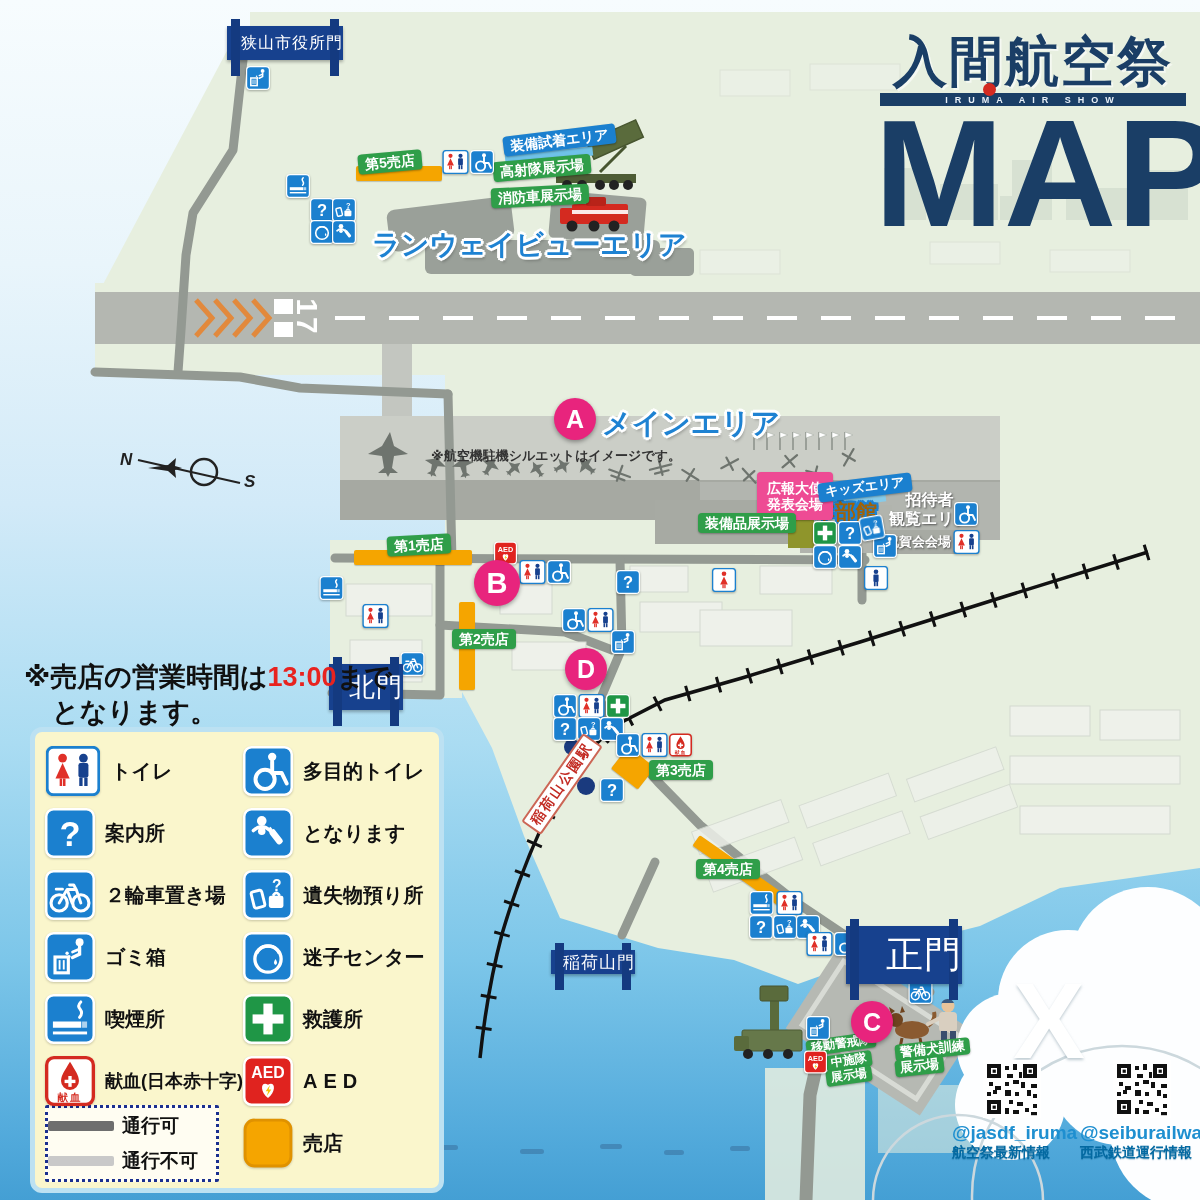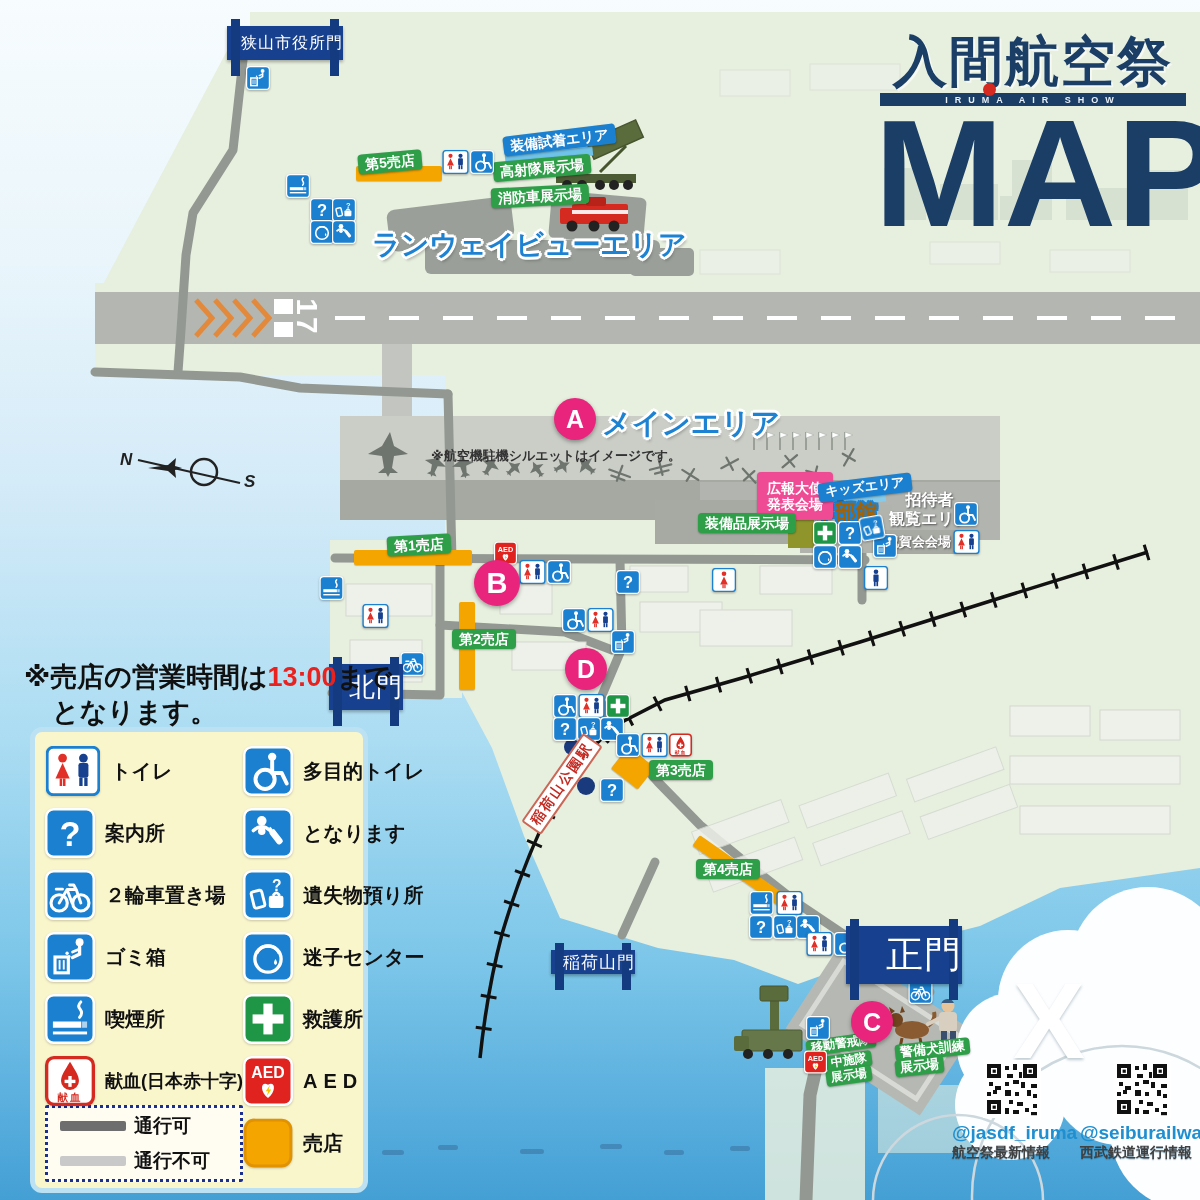--- a/index.html
+++ b/index.html
@@ -25,44 +25,44 @@
  text-shadow:-2px -2px 0 #1e82d2,2px -2px 0 #1e82d2,-2px 2px 0 #1e82d2,2px 2px 0 #1e82d2,0 -2px 0 #1e82d2,0 2px 0 #1e82d2,-2px 0 0 #1e82d2,2px 0 0 #1e82d2}
 .whlabel{position:absolute;color:#fff;font-weight:bold;text-shadow:1px 1px 2px rgba(70,70,70,.9);z-index:5;line-height:1.2;white-space:nowrap}
 .station{position:absolute;left:508px;top:772px;background:#fff;color:#c22a22;border:2px solid #c65;border-radius:3px;font-weight:bold;font-size:14px;letter-spacing:2px;padding:1px 4px;transform:rotate(-55deg);z-index:6;white-space:nowrap}
 .shopbar{position:absolute;background:#f5a500;border-radius:2px;box-shadow:0 1px 1px rgba(0,0,0,.2);z-index:4}
 .mic{position:absolute;height:24px;z-index:5;filter:drop-shadow(0 1px 1px rgba(0,0,0,.3))}
 
 .shopnote{position:absolute;left:24px;top:660px;font-size:27px;font-weight:bold;color:#101010;line-height:1.3;z-index:7;white-space:nowrap}
 .shopnote .t{color:#e8231f}
 .silnote{position:absolute;left:431px;top:447px;font-size:13px;font-weight:bold;color:#333;z-index:5;white-space:nowrap}
 
-.legend{position:absolute;left:30px;top:727px;width:338px;height:466px;background:#faf6cc;border:5px solid #bce1f2;border-radius:12px;box-sizing:border-box;padding:8px 10px;display:grid;grid-template-columns:1fr 1fr;grid-auto-rows:62px;align-items:center;z-index:8}
+.legend{position:absolute;left:30px;top:727px;width:414px;height:466px;background:#faf6cc;border:5px solid #bce1f2;border-radius:12px;box-sizing:border-box;padding:8px 10px;display:grid;grid-template-columns:1fr 1fr;grid-auto-rows:62px;align-items:center;z-index:8}
 .lrow{display:flex;align-items:center;gap:10px}
 .lrow svg{width:50px;height:50px;flex:0 0 auto;filter:drop-shadow(0 1px 1px rgba(0,0,0,.2))}
 .lrow .llabel{font-weight:bold;font-size:20px;color:#111;white-space:nowrap}
 .lrow .sp{letter-spacing:6px}
-.passbox{border:3px dotted #1a2f8f;border-radius:2px;padding:5px 12px;display:flex;flex-direction:column;gap:9px;width:168px;background:#fffdf2}
+.passbox{border:3px dotted #1a2f8f;border-radius:2px;padding:5px 0;display:flex;flex-direction:column;gap:9px;width:168px;background:#fffdf2}
 .passrow{display:flex;align-items:center;gap:8px;font-weight:bold;font-size:19px;color:#111;white-space:nowrap}
 .bar-ok{width:66px;height:10px;background:#6e6e6e;border-radius:2px}
 .bar-ng{width:66px;height:10px;background:#c9c9c9;border-radius:2px}
 
 .title{position:absolute;left:880px;top:26px;width:306px;text-align:center;color:#1a3e66;z-index:7}
 .title-jp{font-size:54px;font-weight:bold;letter-spacing:2px;white-space:nowrap;text-shadow:2px 2px 0 rgba(255,255,255,.6)}
 .title-bar{background:#1a3e66;color:#e8f0f8;font-size:9px;letter-spacing:7px;padding:2px 0 1px;margin-top:-6px;font-weight:bold;white-space:nowrap}
 .title-map{font-size:150px;font-weight:bold;line-height:.88;letter-spacing:0;transform:scale(1.04,1.02);transform-origin:center top}
 .hinomaru{position:absolute;left:103px;top:57px;width:13px;height:13px;border-radius:50%;background:#d42a20}
 
 .rwnum{position:absolute;left:288px;top:300px;color:#fff;font-weight:bold;font-size:30px;transform:rotate(90deg);z-index:4;letter-spacing:2px}
 .cletter{position:absolute;font-style:italic;font-weight:bold;font-size:17px;color:#222;z-index:5}
 
 .xlogo{position:absolute;left:1013px;top:958px;font-size:108px;font-weight:bold;color:#fff;z-index:8;text-shadow:0 2px 3px rgba(150,170,180,.6)}
 .qr{position:absolute;width:58px;height:58px;z-index:9}
 .social{position:absolute;width:130px;text-align:left;z-index:9}
 .handle{color:#1e8fd0;font-weight:bold;font-size:19px;white-space:nowrap}
-.sdesc{color:#404040;font-weight:bold;font-size:14px;white-space:nowrap;text-shadow:0 1px 1px rgba(0,90,140,.4)}
+.sdesc{color:#0369a1;font-weight:bold;font-size:14px;white-space:nowrap;text-shadow:0 1px 1px rgba(0,90,140,.4)}
 </style>
 </head>
 <body>
 
 <svg id="terrain" width="1200" height="1200" viewBox="0 0 1200 1200">
 <defs>
 <symbol id="s-toilet" viewBox="0 0 26 24">
  <rect x="0.6" y="0.6" width="24.8" height="22.8" rx="3" fill="#fff" stroke="#1b80cf" stroke-width="1.4"></rect>
  <g fill="#e03028">
           <circle cx="8" cy="5.8" r="2.1"></circle>

